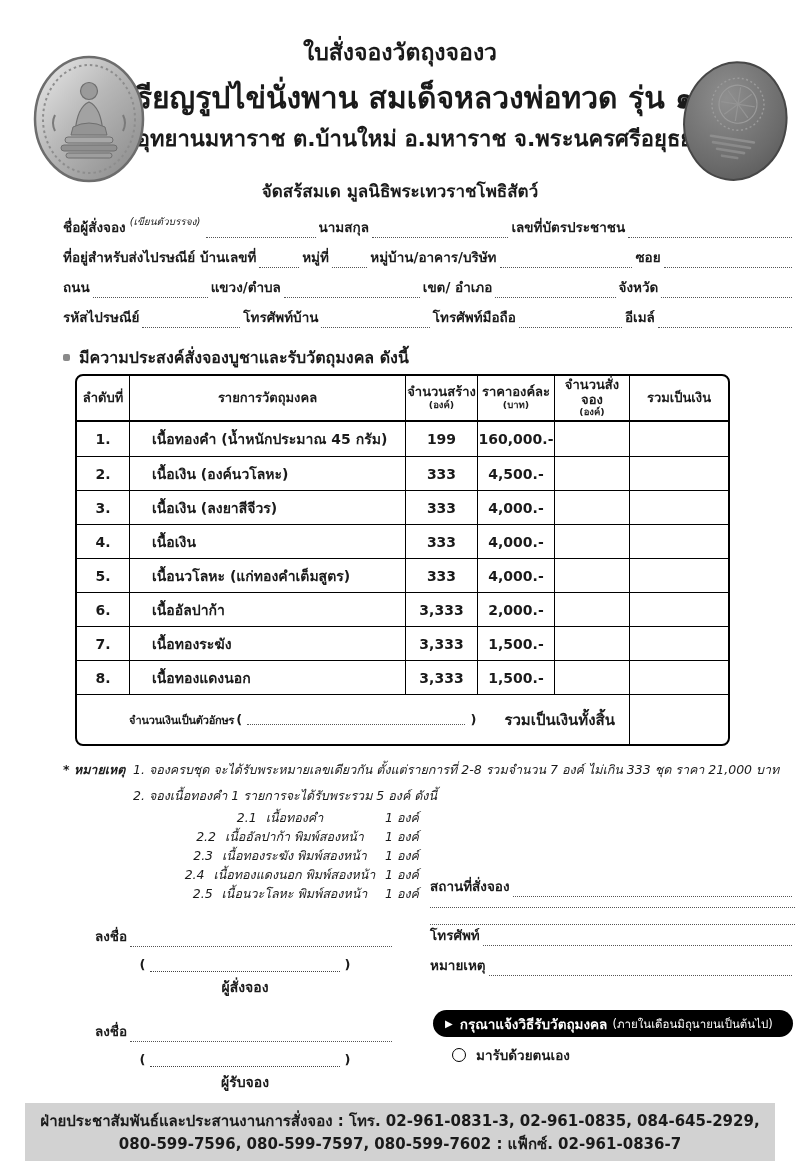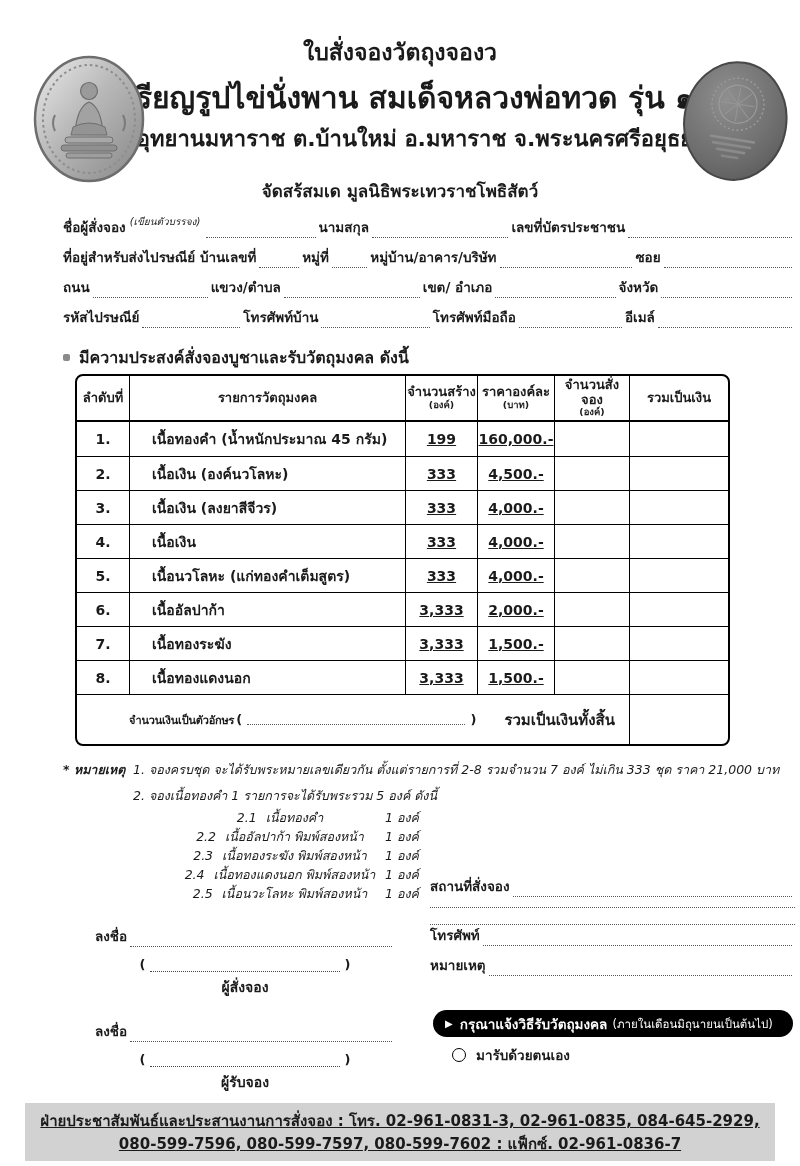--- a/index.html
+++ b/index.html
@@ -31,21 +31,21 @@
                  border-collapse:separate; border-spacing:0; }
   .order-table th, .order-table td { border-left:1.5px solid #000; vertical-align:middle; }
   .order-table th:first-child, .order-table td:first-child { border-left:none; }
   .order-table thead th { height:46px; border-bottom:2.2px solid #000; font-size:13px; font-weight:bold; text-align:center; line-height:1.15; }
   .order-table thead .unit { font-size:9.5px; font-weight:bold; }
   .order-table tbody td { height:34px; font-size:14px; font-weight:bold; border-top:none; }
   .order-table tbody tr + tr td { border-top:1.5px solid #000; }
   .order-table tfoot td { height:50px; border-top:1.5px solid #000; }
   .c-no   { text-align:center; }
   .c-item { padding-left:22px; text-align:left; }
-  .c-num  { text-align:center;text-decoration:underline; }
+  .c-num  { text-align:center; }
   .tfoot-flex { display:flex; align-items:center; }
   .amount-words { font-size:11px; font-weight:bold; margin-left:52px; letter-spacing:-0.2px; }
   .paren { font-size:13px; font-weight:bold; margin:0 2px; }
   .tfoot-flex .dots { flex:1 1 auto; height:11px; }
   .grand-total { font-size:15px; font-weight:bold; margin:0 14px 0 26px; }
 
   
   .notes { position:absolute; top:760px; left:63px; width:720px; font-style:italic; font-size:12.5px; }
   .notes-row1 { display:flex; }
   .notes-label { font-weight:bold; flex:0 0 70px; }
@@ -72,21 +72,21 @@
   .pill-title { font-weight:bold; font-size:13.5px; margin-right:5px; }
   .pill-note  { font-size:11.5px; }
 
   .options { position:absolute; top:1044px; left:452px; }
   .option  { display:flex; align-items:center; margin-bottom:9px; }
   .radio   { display:inline-block; width:14px; height:14px; border:1.8px solid #000; border-radius:50%; margin-right:10px; background:#fff; }
   .option-label { font-size:13.5px; font-weight:bold; }
 
   .gray-footer { position:absolute; top:1103px; left:25px; width:750px; height:58px;
                  background:#d2d2d2; text-align:center; font-weight:bold; font-size:15px;
-                 padding-top:7px; line-height:23px;text-decoration:underline; }
+                 padding-top:7px; line-height:23px; }
 </style>
 </head>
 <body>
 
 <div class="page">
 
   <div class="form-title">ใบสั่งจองวัตถุงจองว</div>
   <div class="main-title">เหรียญรูปไข่นั่งพาน สมเด็จหลวงพ่อทวด รุ่น ๑</div>
   <div class="subtitle">พุทธอุทยานมหาราช ต.บ้านใหม่ อ.มหาราช จ.พระนครศรีอยุธยา</div>
   <div class="created-by">จัดสร้สมเด มูลนิธิพระเทวราชโพธิสัตว์</div>

